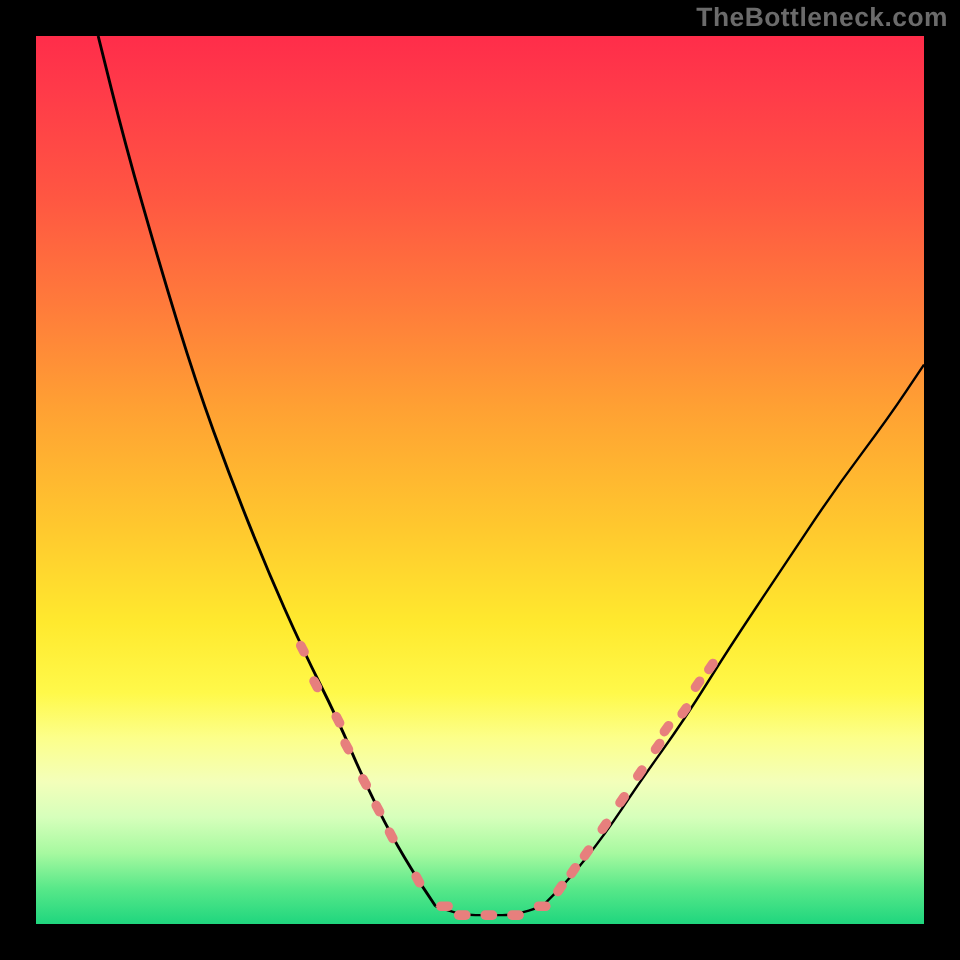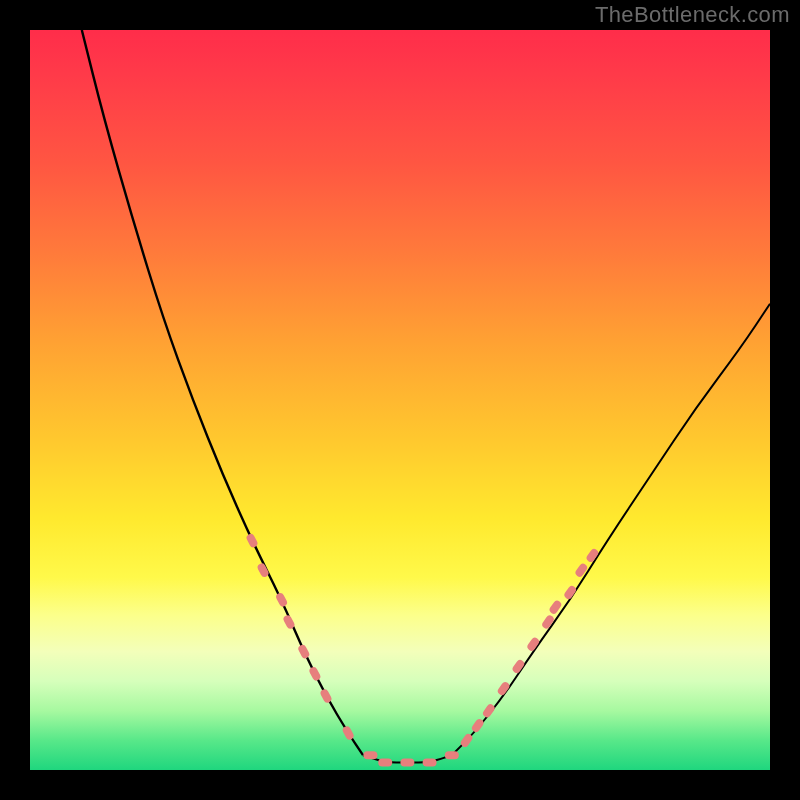--- a/index.html
+++ b/index.html
@@ -16,21 +16,21 @@
     width: 800px;
     height: 800px;
     background: #000;
   }
   .watermark {
     position: absolute;
     top: 2px;
     right: 10px;
     color: #6b6b6b;
     font-size: 22px;
-    font-weight: 400;
+    font-weight: 700;
     letter-spacing: 0.4px;
     z-index: 10;
   }
   .plot-area {
     position: absolute;
     left: 30px;
     top: 30px;
     width: 740px;
     height: 740px;
     overflow: hidden;

